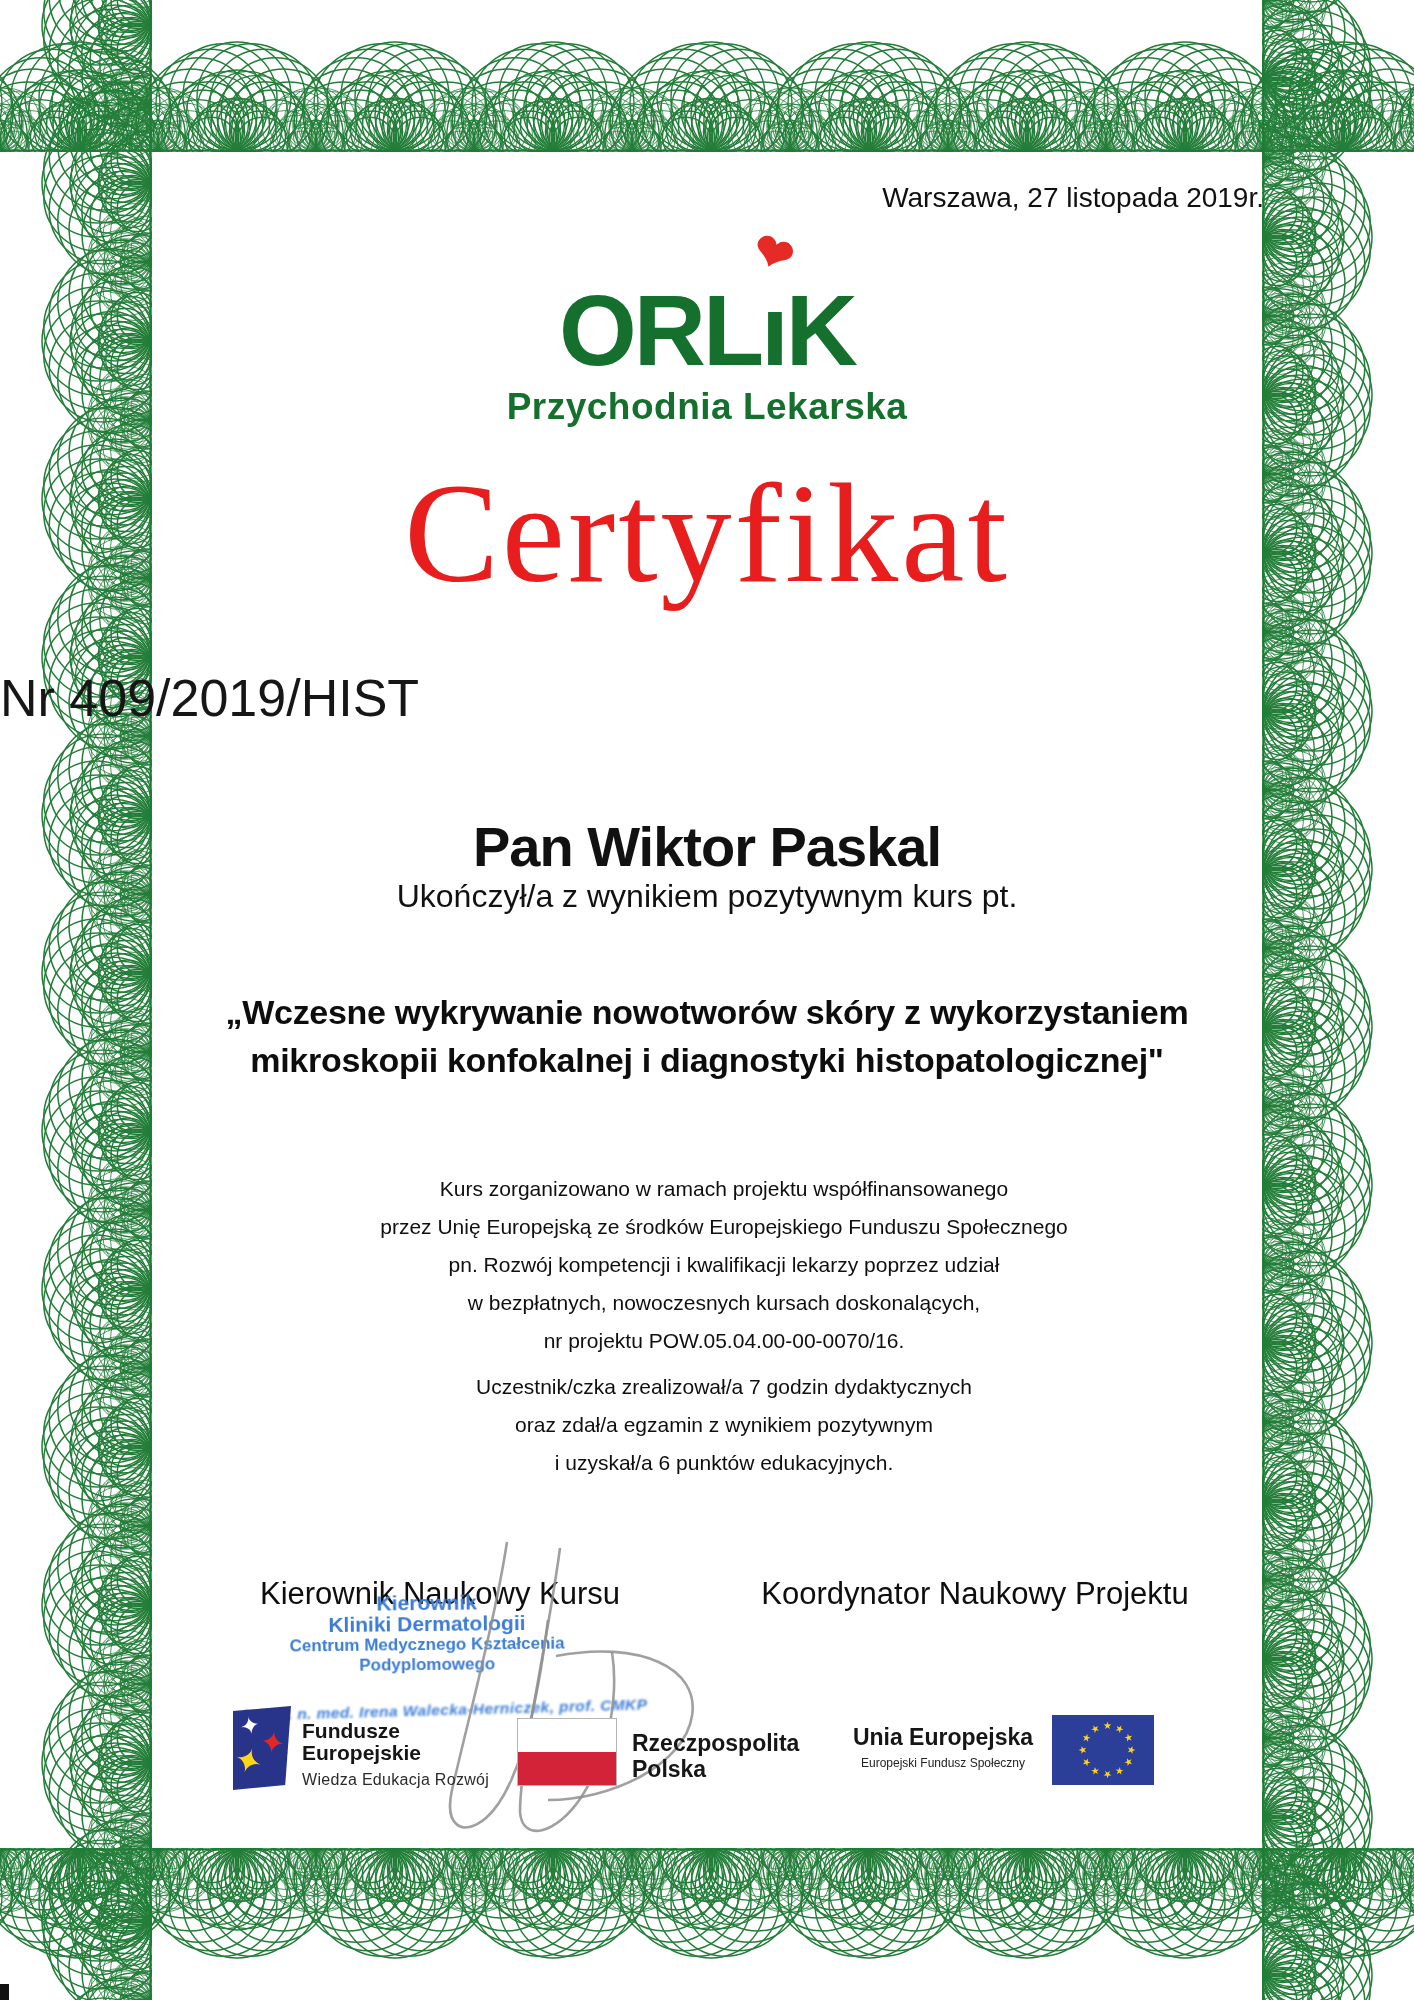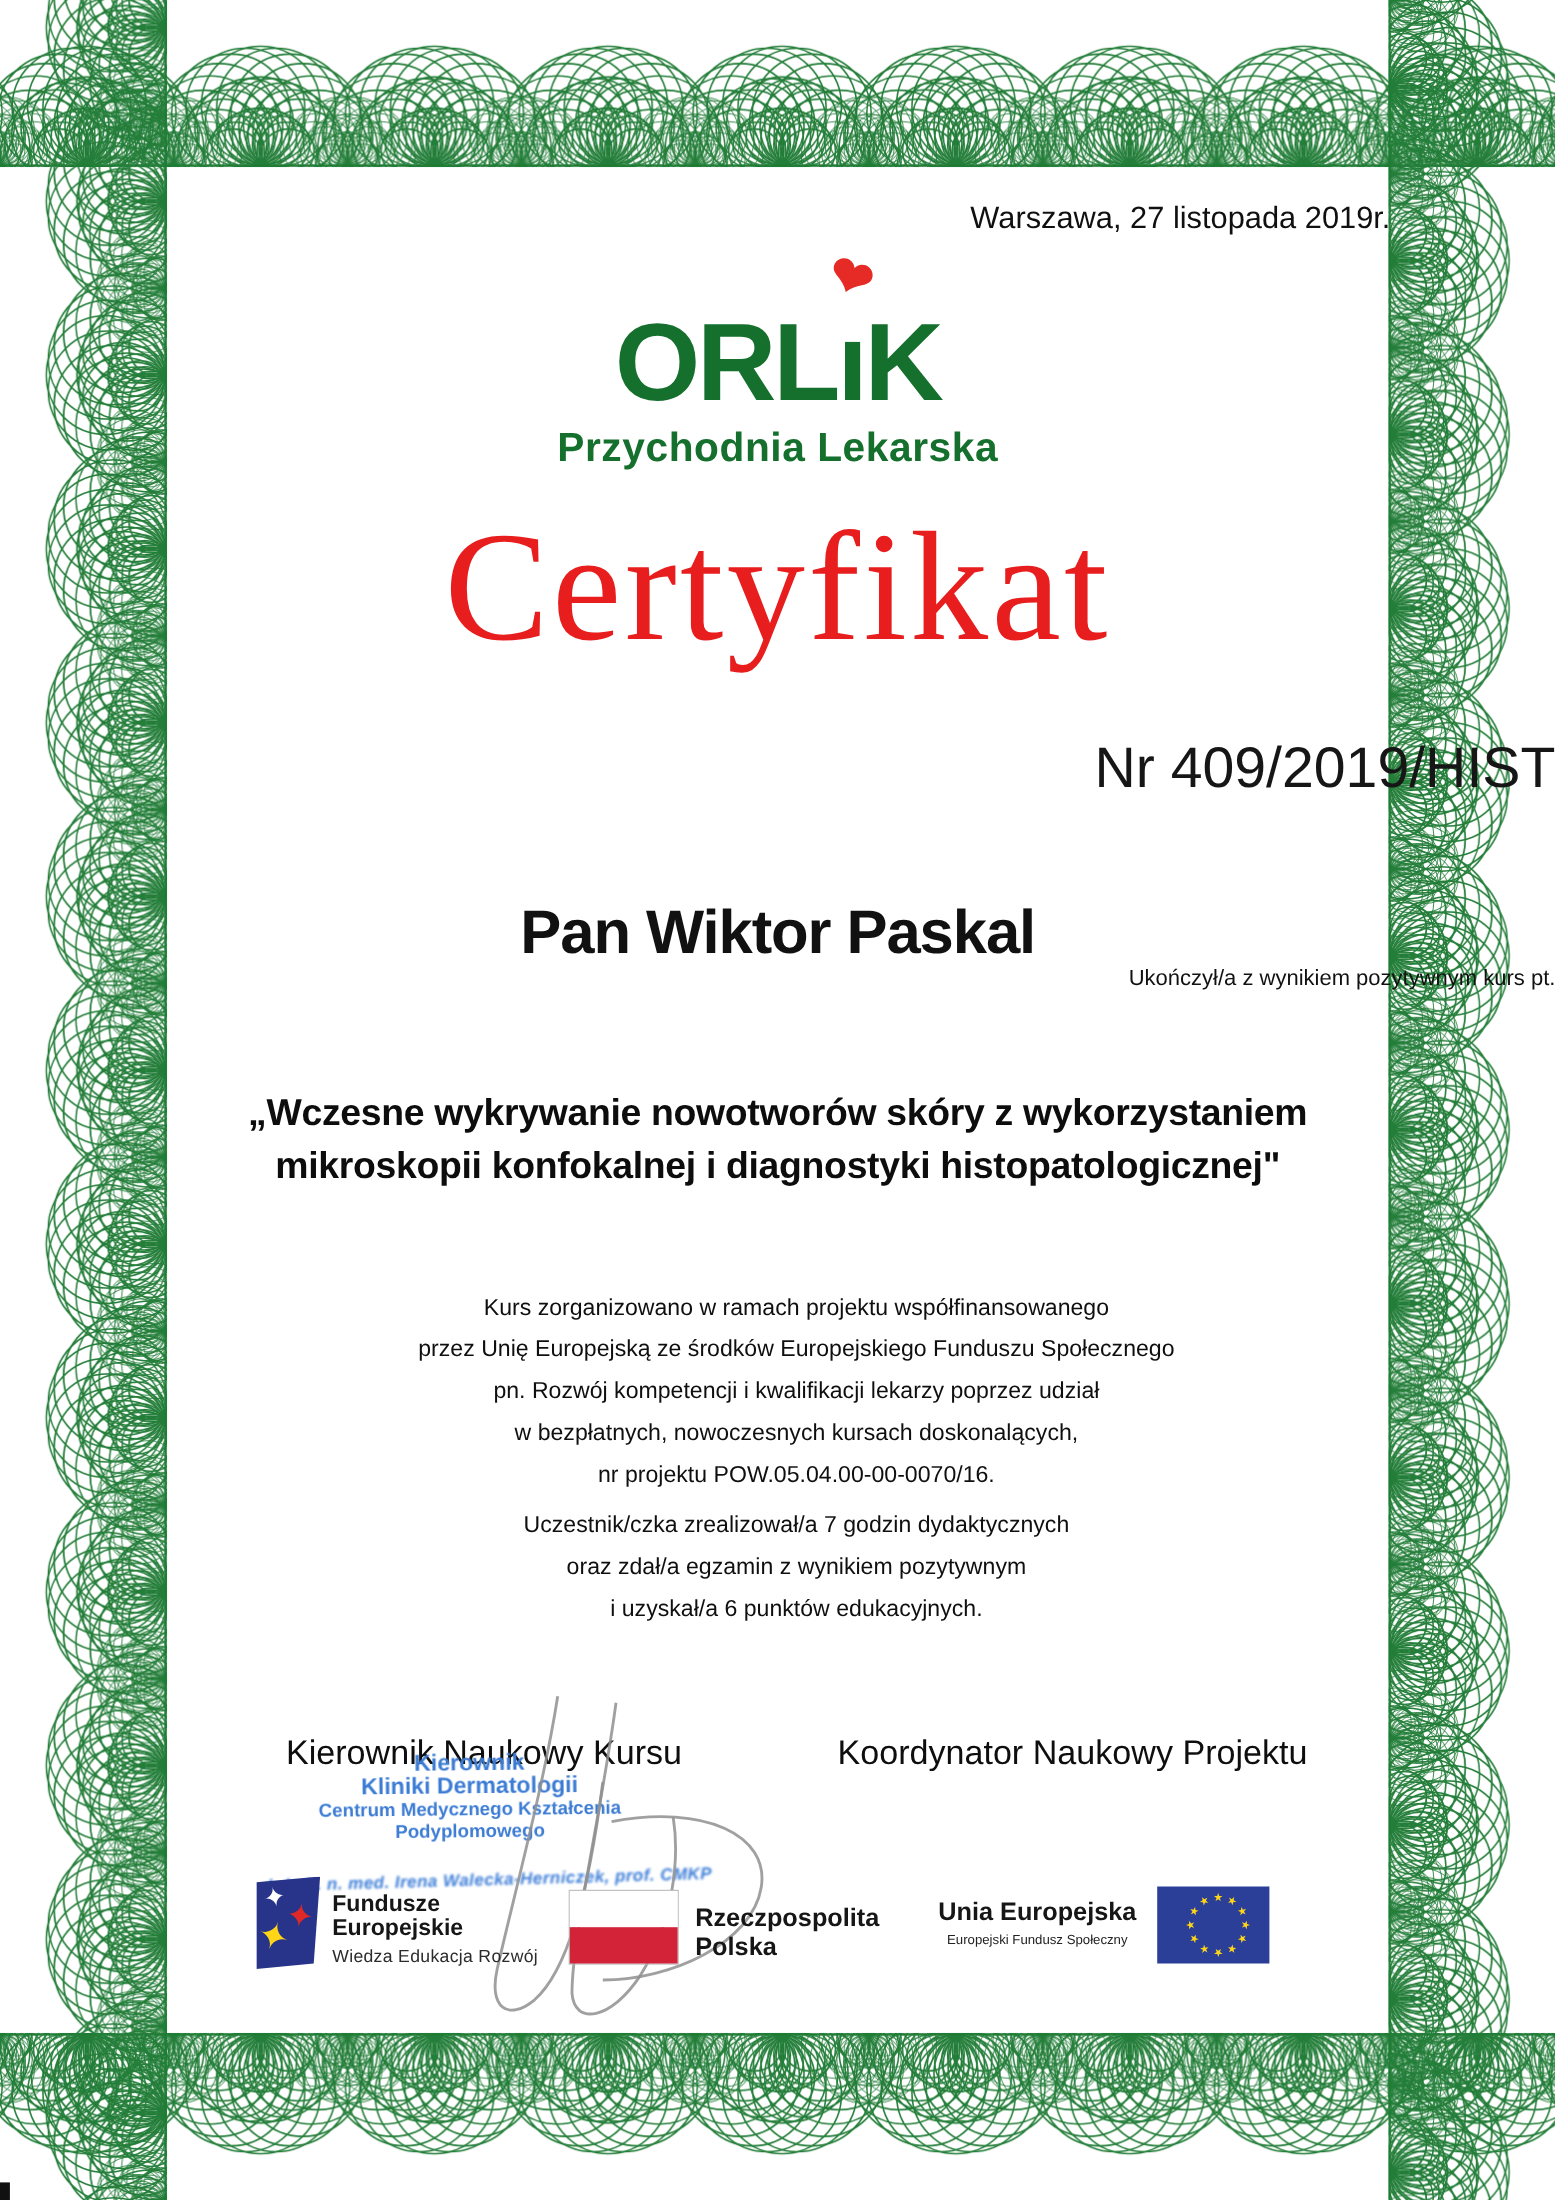--- a/index.html
+++ b/index.html
@@ -15,24 +15,24 @@
   .logo-block{top:232px;left:0;width:100%;text-align:center;line-height:1;}
   .orlik-word{display:inline-block;position:relative;margin-top:48px;font-size:100px;font-weight:bold;
               color:#15702d;letter-spacing:-3px;line-height:1;}
   .iwrap{position:relative;display:inline-block;}
   .heart{position:absolute;top:-50px;left:-8px;font-size:48px;color:#e62a25;
          transform:rotate(20deg);letter-spacing:0;}
   .orlik-sub{margin-top:8px;font-size:37px;font-weight:bold;color:#15702d;letter-spacing:0.5px;}
   .cert-title{top:455px;left:0;width:100%;text-align:center;
               font-family:"Liberation Serif", serif;font-size:142px;line-height:1.1;
               color:#e81d1d;letter-spacing:3px;}
-  .cert-number{top:668px;left:0;width:100%;text-align:right;font-size:52px;color:#161616;}
+  .cert-number{top:668px;left:0;width:100%;text-align:left;font-size:52px;color:#161616;}
   .recipient{top:818px;left:0;width:100%;text-align:center;}
   .recipient-name{font-size:56px;font-weight:bold;letter-spacing:-1px;line-height:1.05;}
-  .recipient-sub{font-size:20px;margin-top:1px;text-align:right;}
+  .recipient-sub{font-size:32px;margin-top:1px;}
   .course-title{top:988px;left:0;width:100%;text-align:center;font-size:34px;font-weight:bold;
                 line-height:48px;letter-spacing:-0.3px;color:#0d0d0d;}
   .para{left:0;width:100%;text-align:center;font-size:21px;line-height:38px;color:#0f0f0f;padding-left:17px;}
   .para1{top:1170px;}
   .para2{top:1368px;}
   .sig-label{top:1576px;font-size:31px;color:#0e0e0e;text-align:center;}
   .sig-left{left:240px;width:400px;}
   .sig-right{left:745px;width:460px;}
   .stamp{top:1592px;left:227px;width:400px;text-align:center;color:#3d7cd4;
          filter:blur(0.7px);font-weight:bold;transform:rotate(-0.6deg);}

